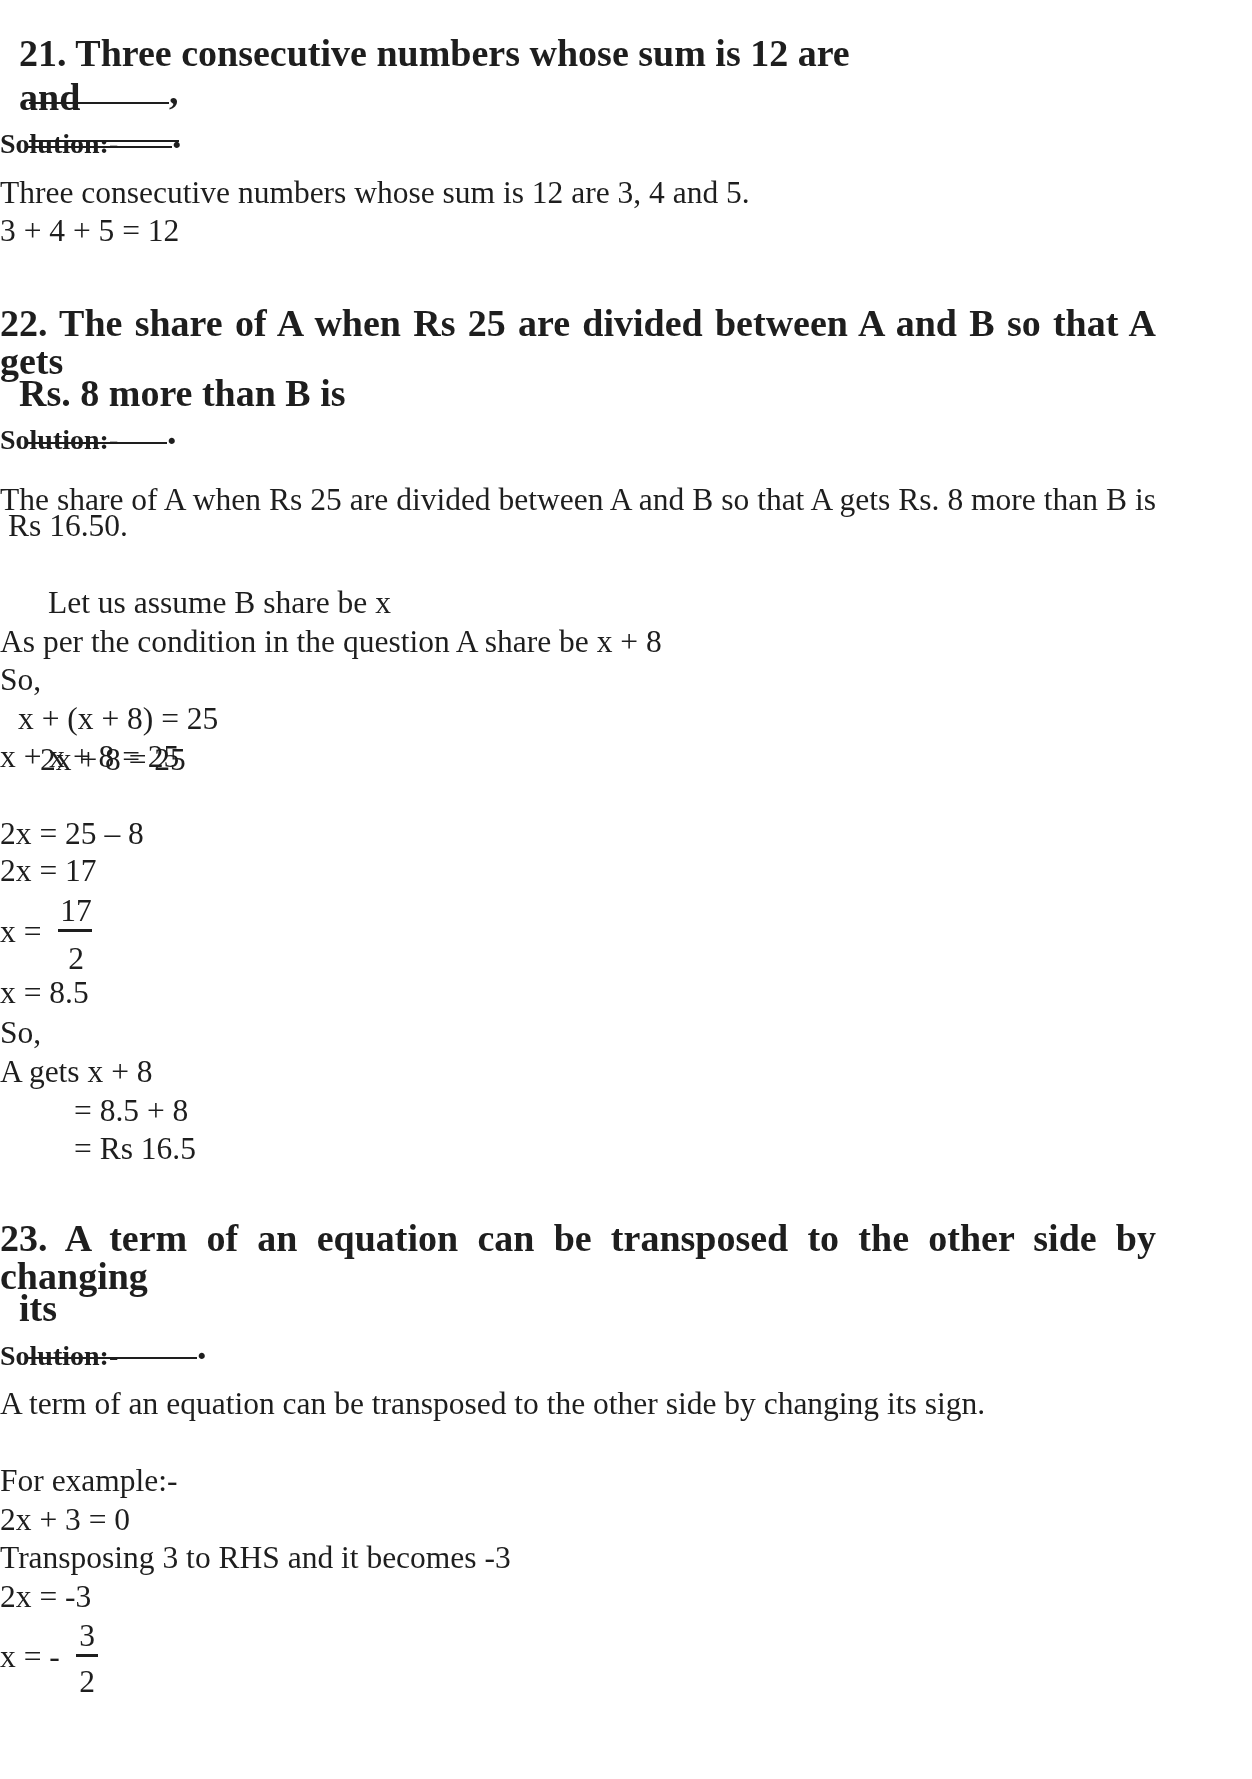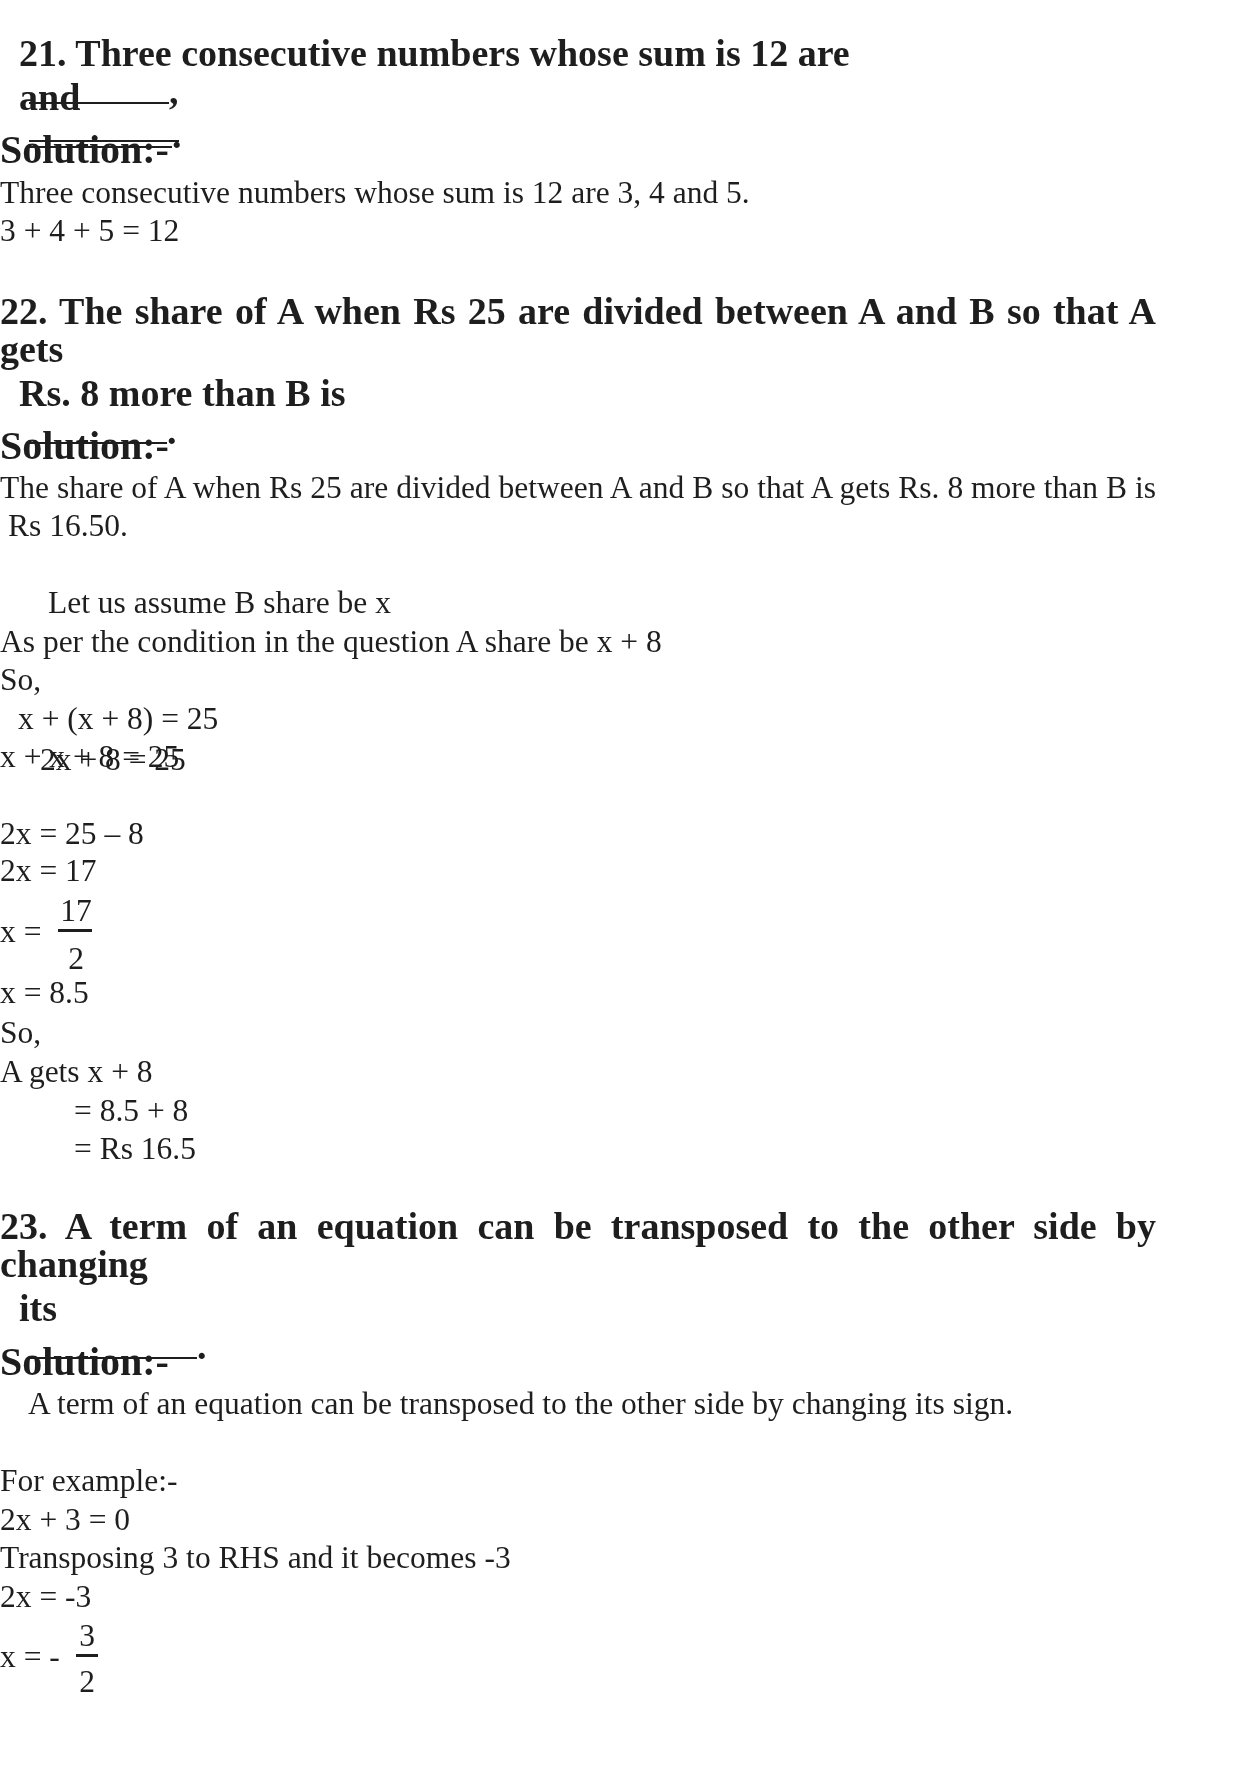--- a/index.html
+++ b/index.html
@@ -1,21 +1,21 @@
 <!DOCTYPE html>
 <html><head>
 <meta charset="utf-8">
 <style>
   html, body { margin: 0; padding: 0; background: #ffffff; }
   body { width: 1252px; height: 1779px; position: relative; overflow: hidden; color: #1e1e1e; font-family: "Liberation Serif", "DejaVu Serif", serif; }
   .ln { position: absolute; left: 0; white-space: pre; line-height: 1; }
   .h { font-weight: bold; font-size: 38px; }
   .b { font-size: 31.5px; }
-  .just { width: 1156px; text-align: justify; text-align-last: justify; white-space: normal; }
-  .sol { font-weight: bold; font-size: 40px; }
+  .just { width: 1156px; text-align: justify; text-align-last: justify; white-space: normal; margin-top: 12px; }
+  .sol { font-weight: bold; font-size: 28px; }
   .blank { display: inline-block; border-bottom: 2.5px solid #1e1e1e; height: 26px; vertical-align: baseline; }
   .frac { position: absolute; }
   .frac .num, .frac .den { position: absolute; font-size: 31.5px; line-height: 1; text-align: center; }
   .frac .bar { position: absolute; height: 2.5px; background: #1e1e1e; }
   i.var { font-style: italic; }
 </style>
 </head>
 <body>
 
 <div class="ln h" style="top:-4px;">
@@ -58,21 +58,21 @@
 <div class="ln b" style="top:1056px;">A gets x + 8</div>
 <div class="ln b" style="top:1095px;left:74px;">= 8.5 + 8</div>
 <div class="ln b" style="top:1133px;left:74px;">= Rs 16.5</div>
 
 <div class="ln h just" style="top:1207px;">23. A term of an equation can be transposed to the other side by changing</div>
 <div class="ln h" style="top:1251px;">
   <span>its</span>
   <span class="blank" style="width:170px;margin-left:8px;"></span><span>.</span>
 </div>
 <div class="ln sol" style="top:1342px;">Solution:-</div>
-<div class="ln b" style="top:1388px;padding-left:28px;">A term of an equation can be transposed to the other side by changing its sign.</div>
+<div class="ln b" style="top:1388px;">A term of an equation can be transposed to the other side by changing its sign.</div>
 <div class="ln b" style="top:1465px;">For example:-</div>
 <div class="ln b" style="top:1504px;">2x + 3 = 0</div>
 <div class="ln b" style="top:1542px;">Transposing 3 to RHS and it becomes -3</div>
 <div class="ln b" style="top:1581px;">2x = -3</div>
 <div class="ln b" style="top:1641px;">x = - </div>
 <div class="frac" style="left:76px;top:0;">
   <div class="num" style="left:0;width:22px;top:1620px;">3</div>
   <div class="bar" style="left:0;width:22px;top:1654px;"></div>
   <div class="den" style="left:0;width:22px;top:1666px;">2</div>
 </div>

